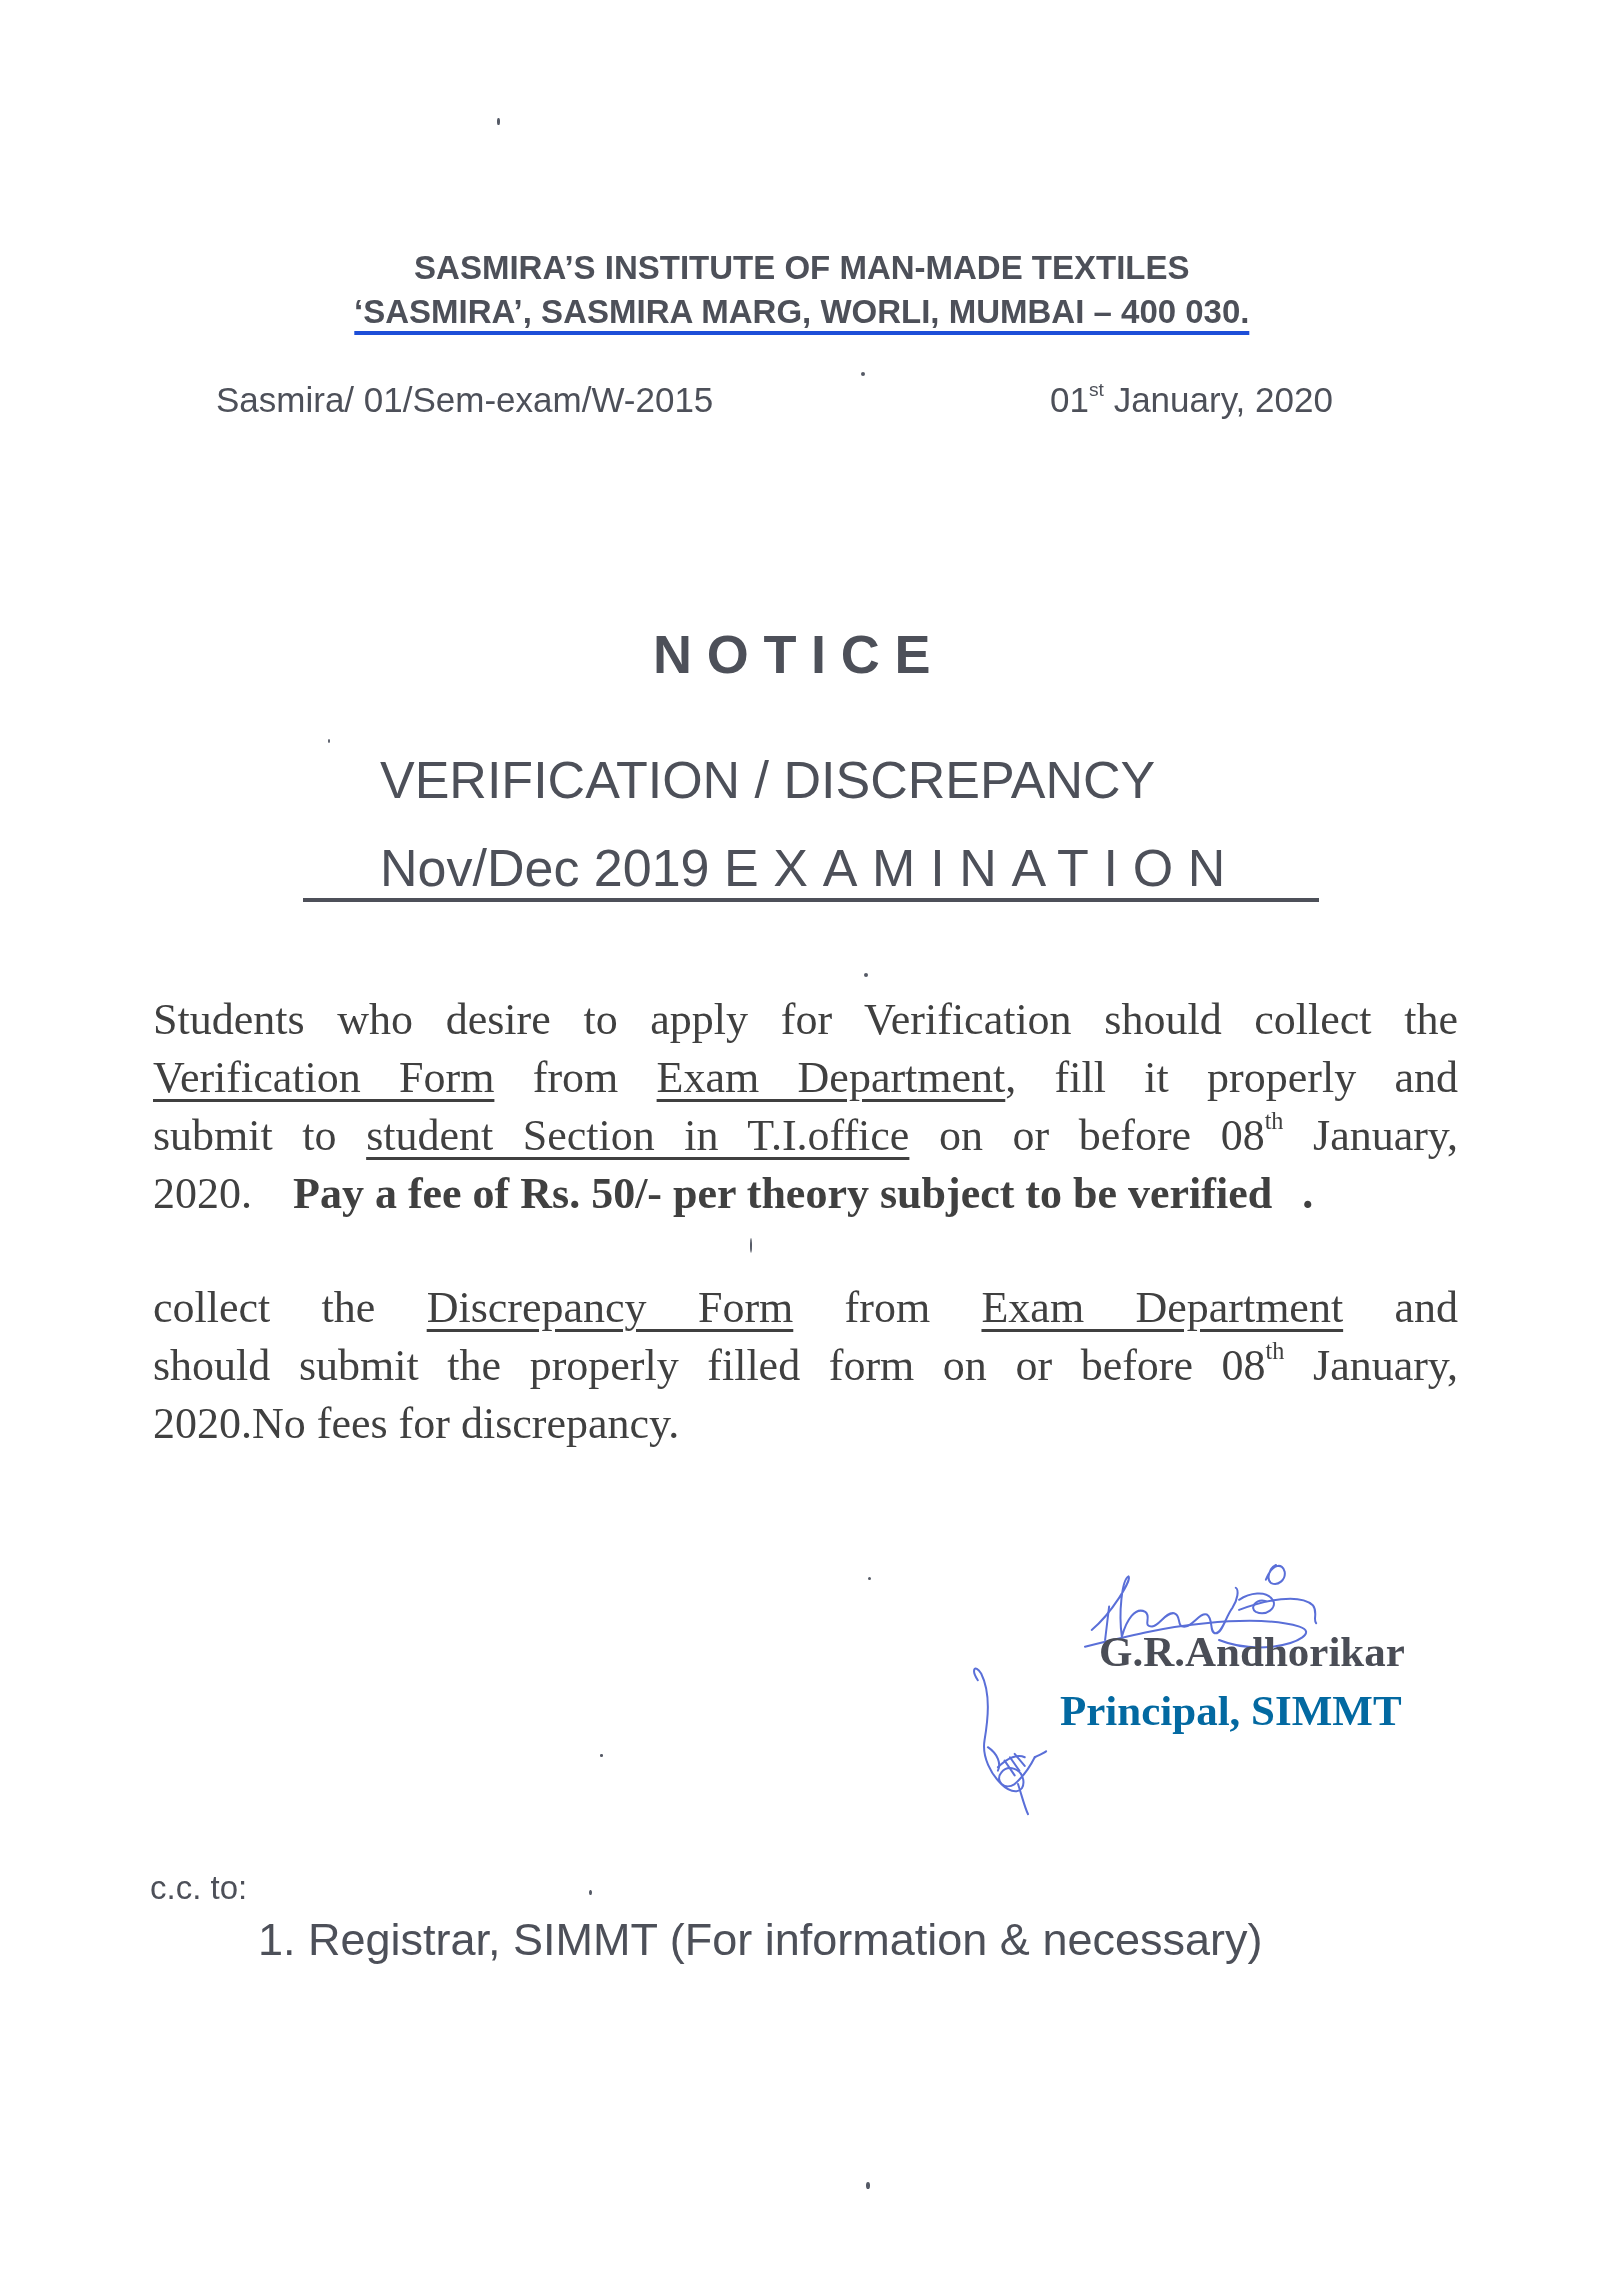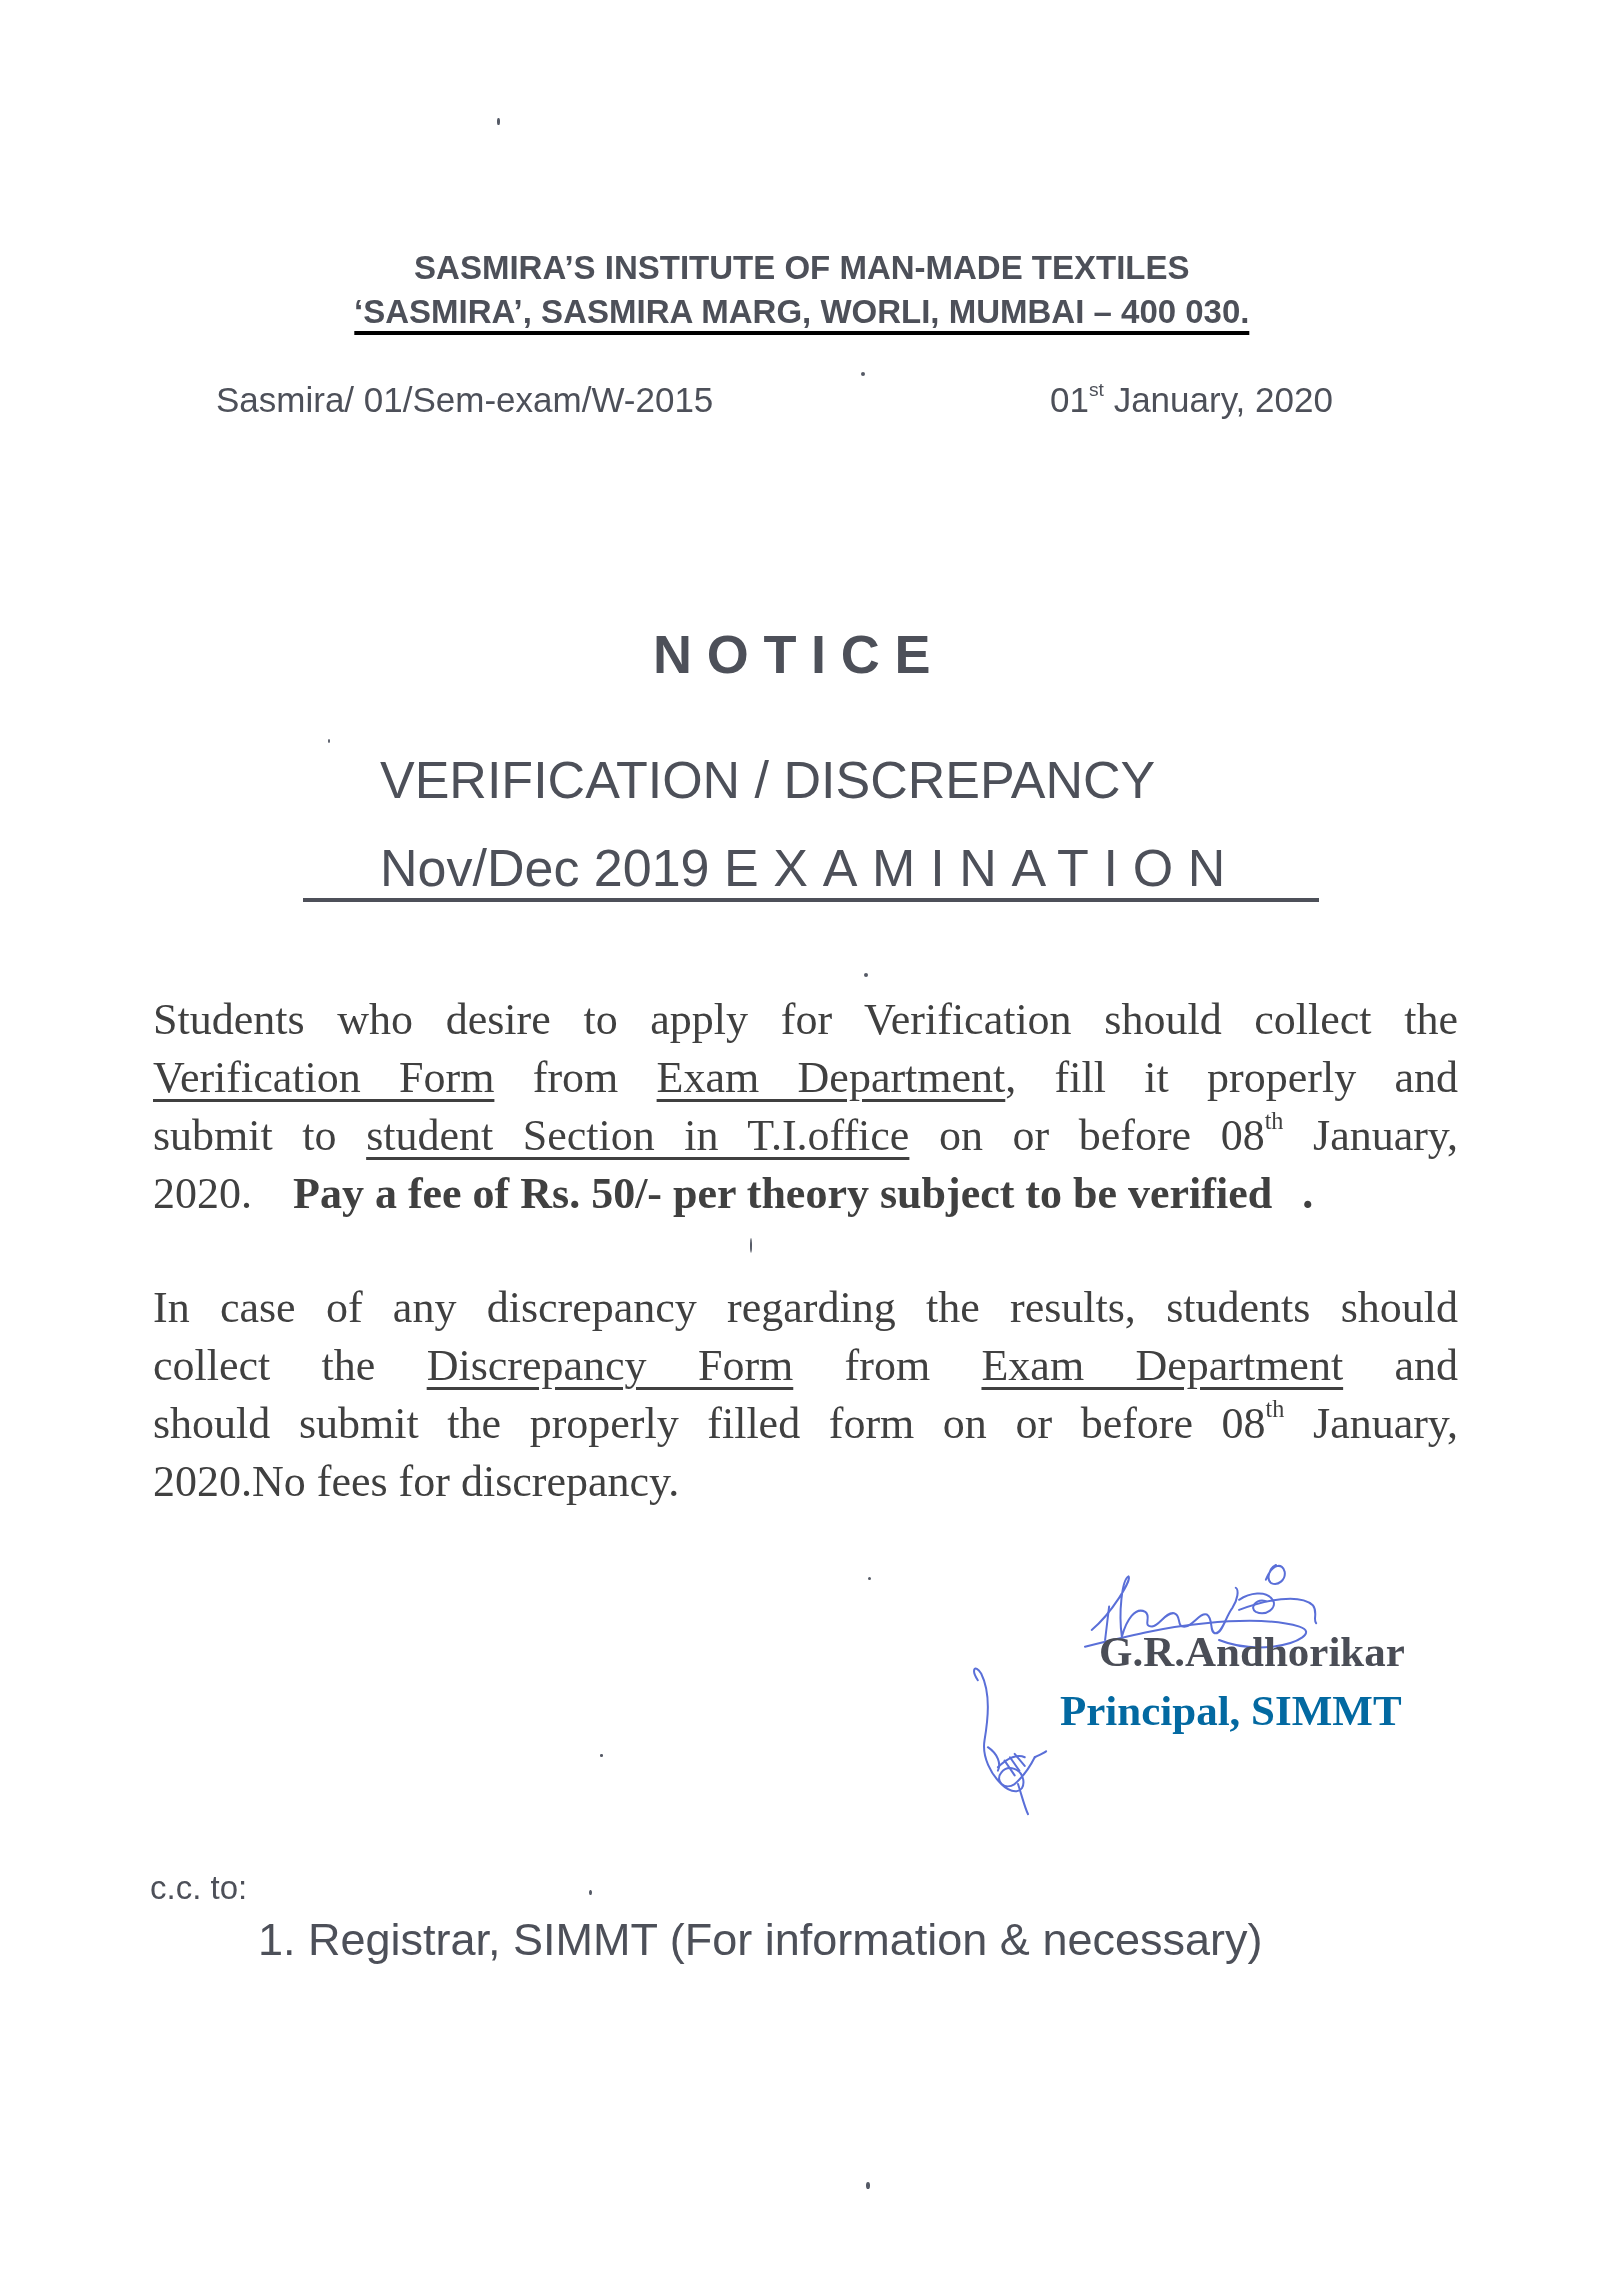--- a/index.html
+++ b/index.html
@@ -33,21 +33,21 @@
       letter-spacing: 0px;
       transform: translateX(-6.7px);
     }
     .inst-addr {
       left: 0; width: 1617px; top: 293px;
       text-align: center;
       font-size: 33px; font-weight: bold;
       transform: translateX(-6.7px);
     }
     .inst-addr span {
-      border-bottom: 4px solid #000000;
+      border-bottom: 4px solid #1d4ed8;
       padding-bottom: 1.3px;
     }
     .ref-no {
       left: 216px; top: 380px;
       font-size: 35px;
     }
     .date {
       left: 1050px; top: 380px;
       font-size: 35px;
     }
@@ -148,21 +148,20 @@
   <div class="abs subject-rule"></div>
 
   <div class="abs serif para para-1">
     <span class="line">Students who desire to apply for Verification should collect the</span>
     <span class="line"><span class="u">Verification Form</span><span> from </span><span class="u">Exam Department</span><span>, fill it properly and</span></span>
     <span class="line"><span>submit to </span><span class="u">student Section in T.I.office</span><span> on or before 08</span><sup>th</sup><span> January,</span></span>
     <span class="line last"><span>2020. </span><span class="b">Pay a fee of Rs. 50/- per theory subject to be verified</span><span class="b">.</span></span>
   </div>
 
   <div class="abs serif para para-2">
-    <span class="line">In case of any discrepancy regarding the results, students should</span>
     <span class="line"><span>collect the </span><span class="u">Discrepancy Form</span><span> from </span><span class="u">Exam Department</span><span> and</span></span>
     <span class="line"><span>should submit the properly filled form on or before 08</span><sup>th</sup><span> January,</span></span>
     <span class="line last">2020.No fees for discrepancy.</span>
   </div>
 
   <svg class="abs signature-svg" viewBox="0 0 800 440" fill="none" stroke="#5a6fd8" stroke-width="3" stroke-linecap="round" stroke-linejoin="round">
 
     <path d="M 210 155 C 240 130, 270 80, 265 75 C 255 80, 250 130, 255 165 C 262 140, 275 120, 290 128 C 300 135, 285 150, 300 150 C 312 148, 320 128, 333 130 C 345 133, 335 152, 350 150 C 362 148, 372 128, 382 132 C 392 138, 385 160, 395 160 C 405 160, 410 135, 420 122 C 428 110, 430 95, 425 92"></path>
     <path d="M 430 110 C 445 100, 470 95, 480 110 C 488 122, 470 135, 455 128 C 445 122, 455 108, 470 112"></path>
     <path d="M 470 80 C 480 55, 495 55, 498 68 C 500 80, 488 90, 478 85 C 470 80, 475 62, 485 58"></path>

